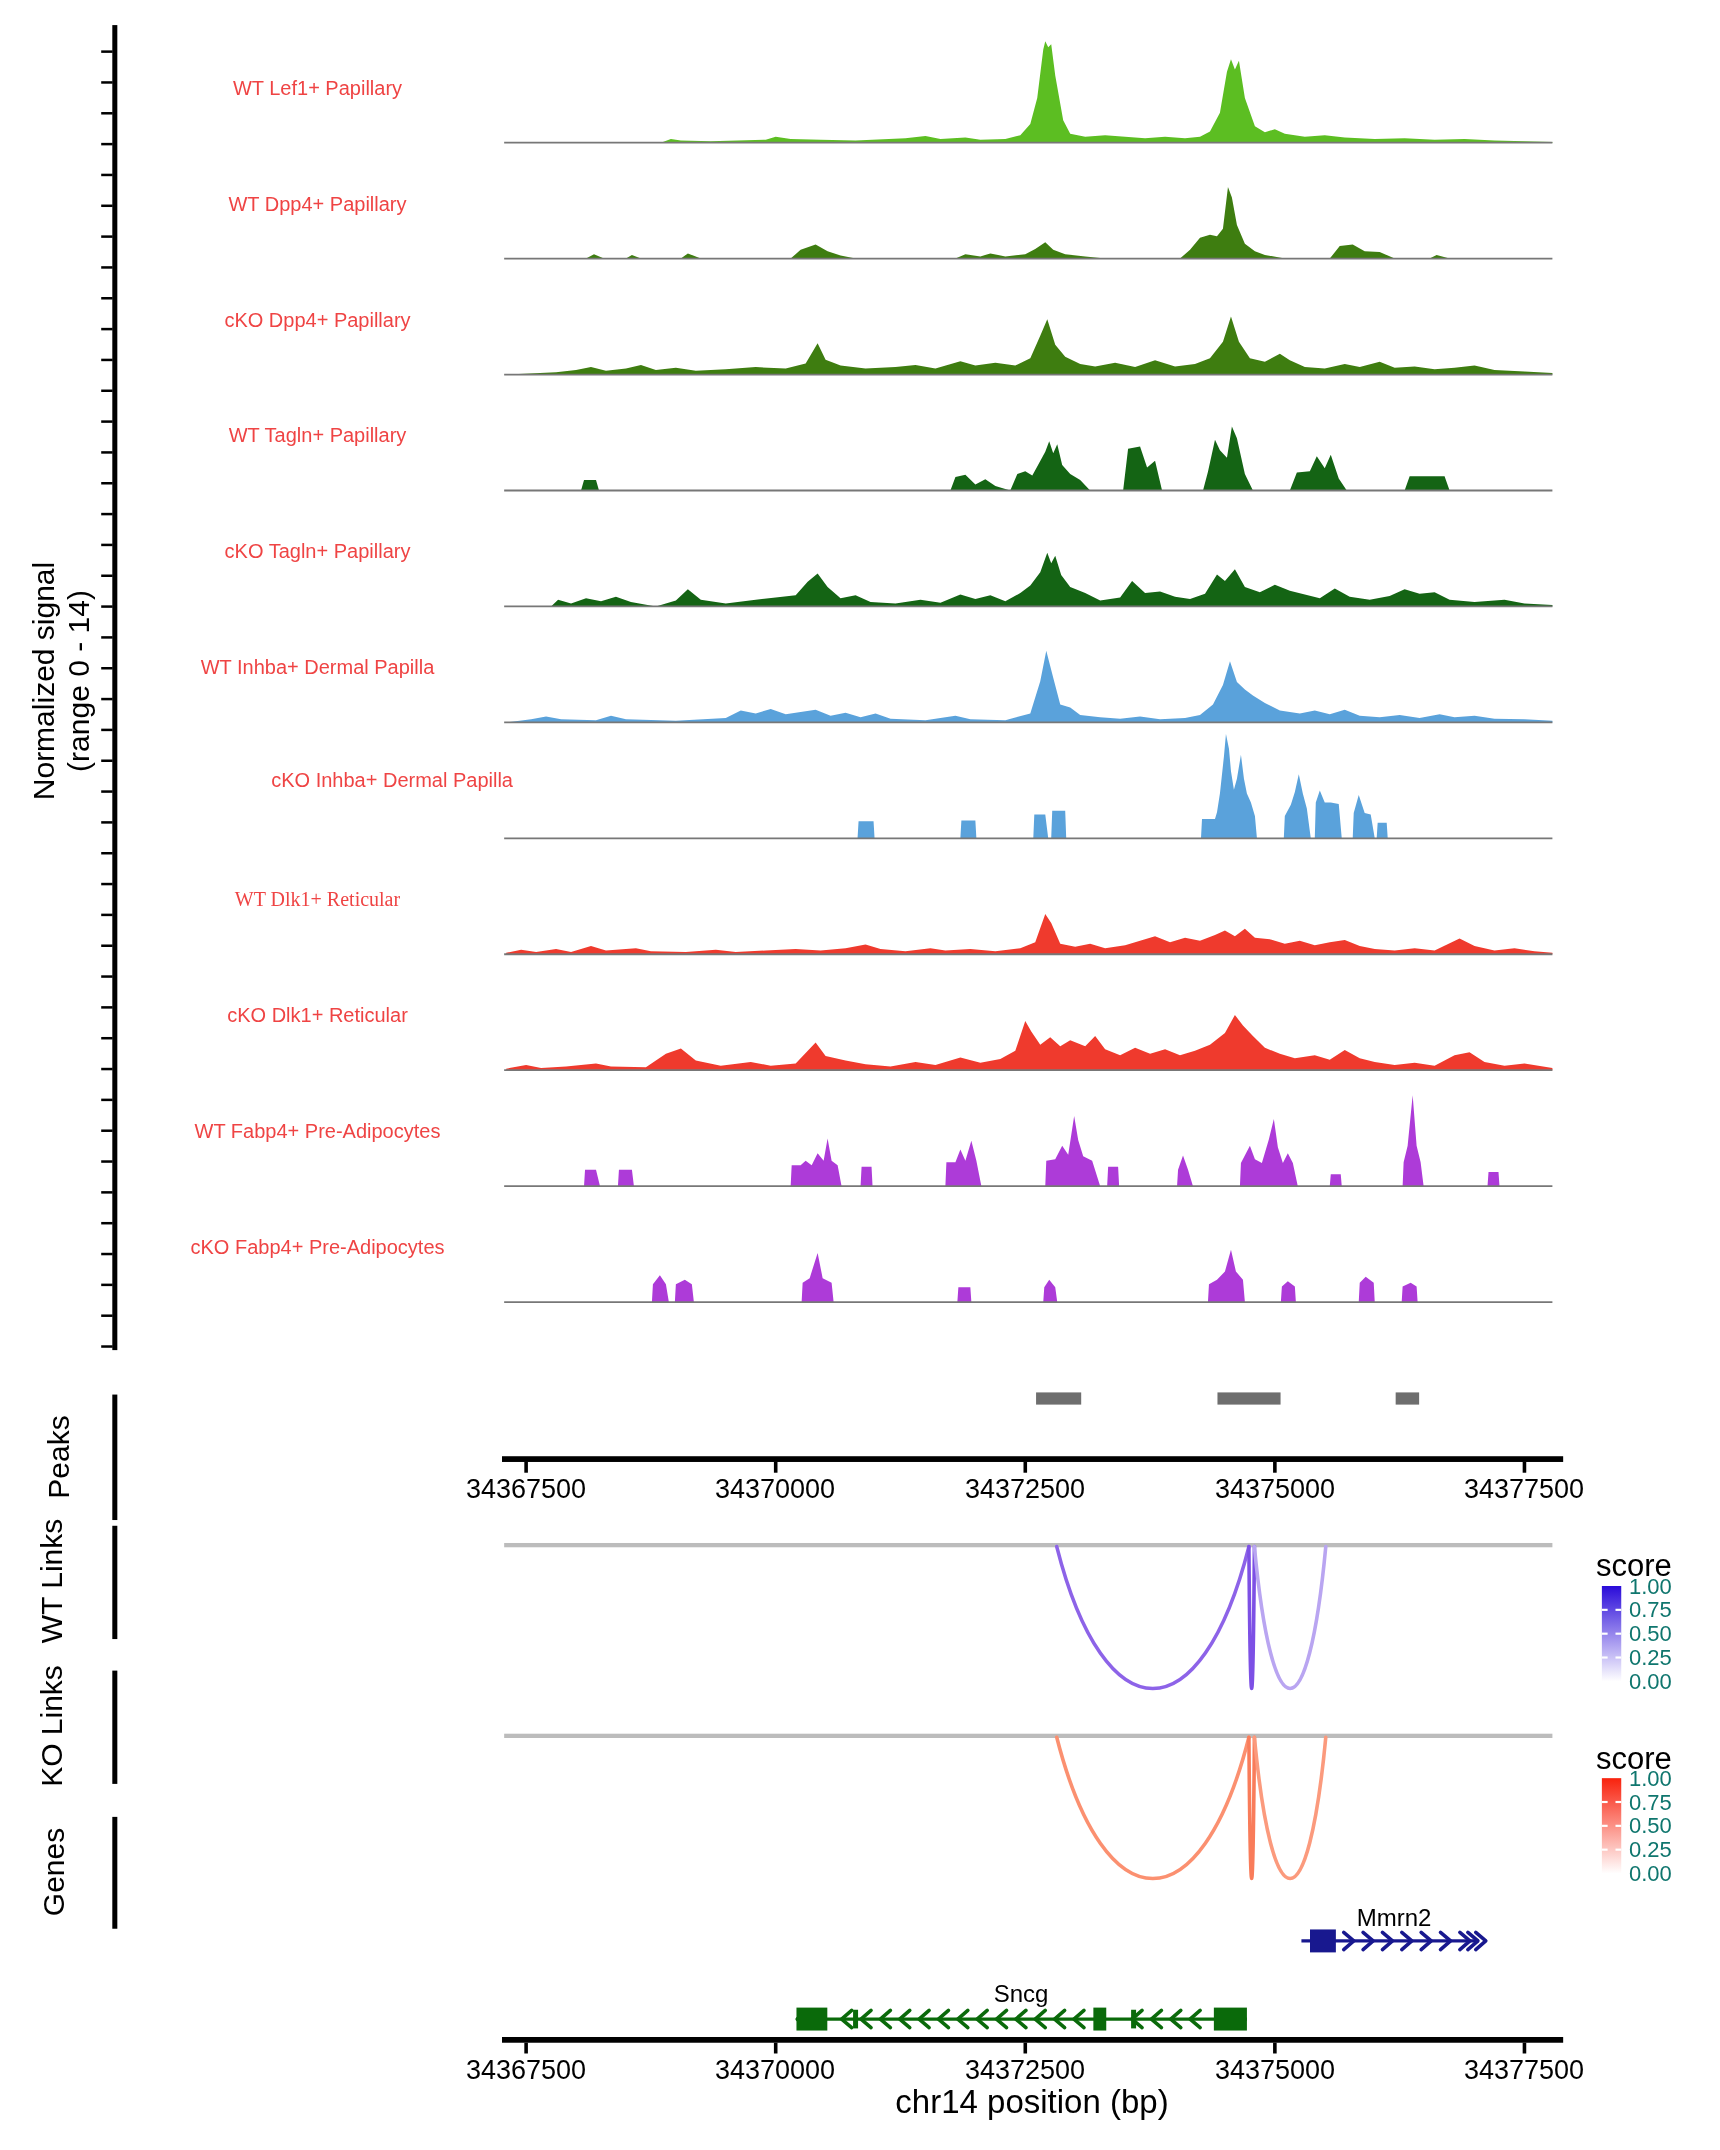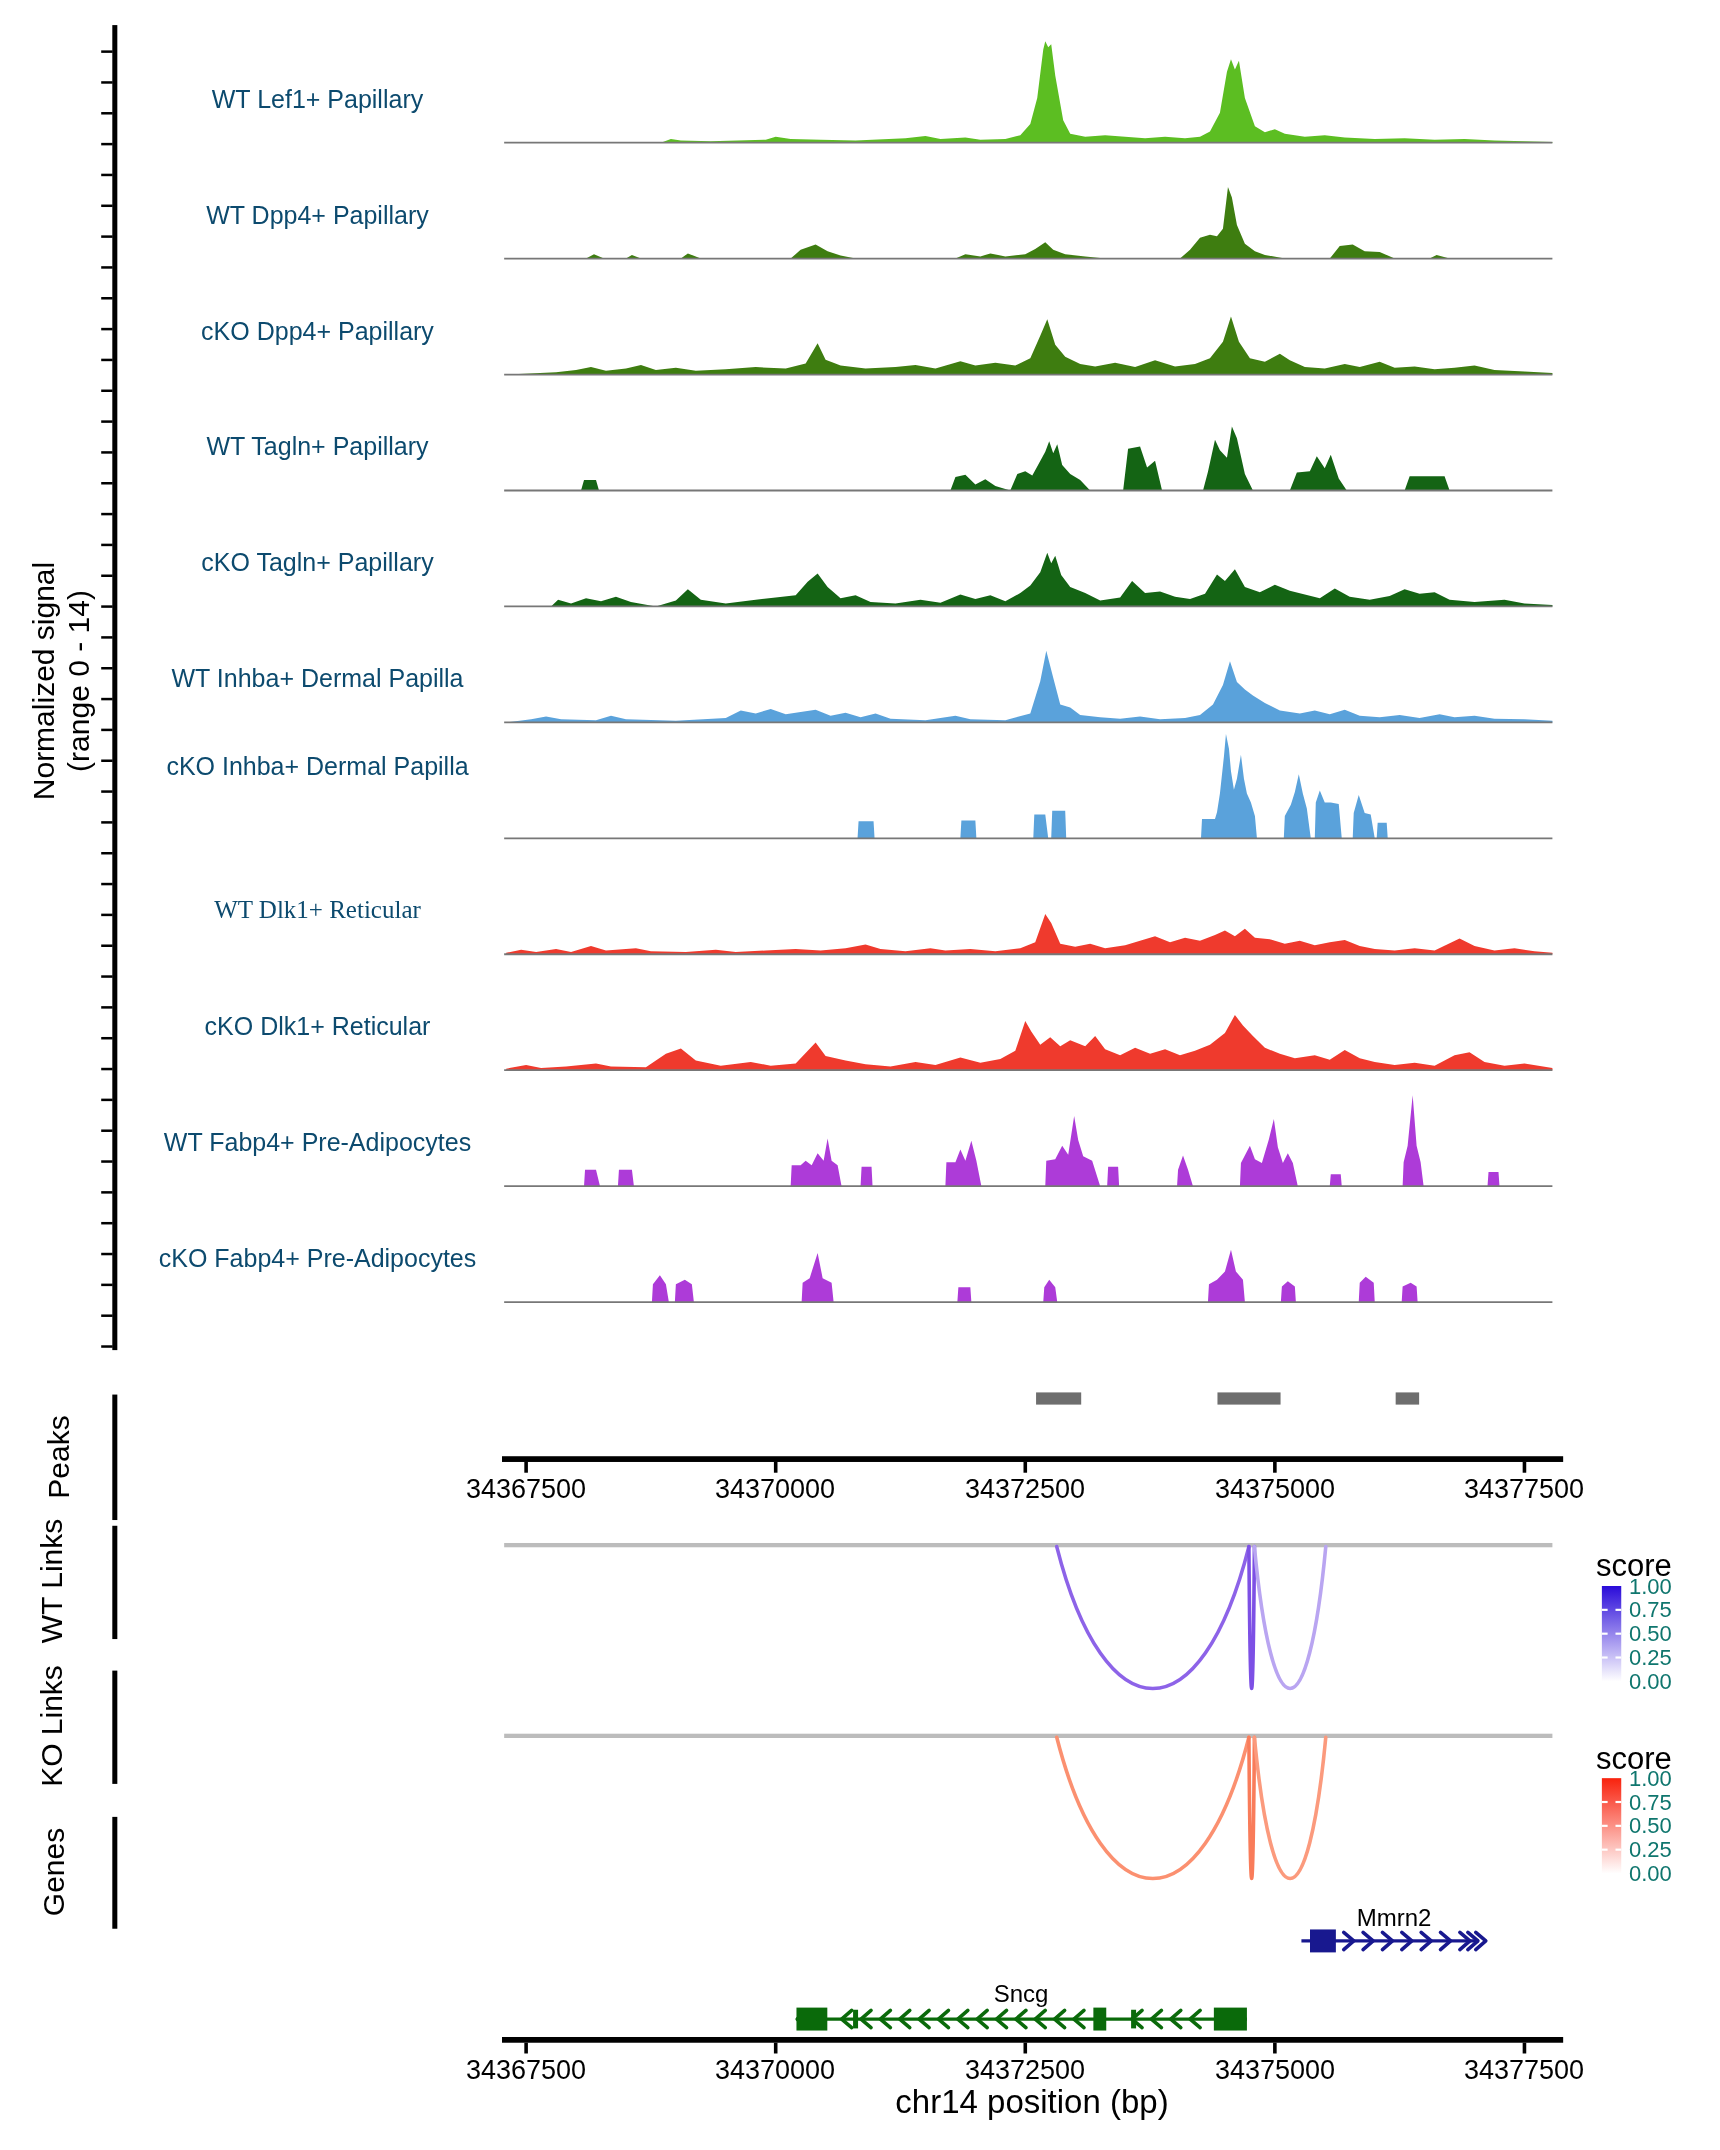--- a/index.html
+++ b/index.html
@@ -1,21 +1,21 @@
 <!DOCTYPE html>
 <html style="font-size:11.5px"><head>
 <meta charset="utf-8">
 <style>
   html,body{margin:0;padding:0;background:#fff;}
   body{font-family:"Liberation Sans","DejaVu Sans",sans-serif;}
   #fig{position:relative;width:1721px;height:2151px;background:#fff;overflow:hidden;}
   #plot{position:absolute;left:0;top:0;}
   .rot{position:absolute;transform:translate(-50%,-50%) rotate(-90deg);white-space:nowrap;
        font-size:30px;color:#000;text-align:center;line-height:1.15;}
-  .track-label{position:absolute;left:122px;width:391px;text-align:center;font-size:25px;color:#0c4a6e;white-space:nowrap;margin-top:8px;}
+  .track-label{position:absolute;left:122px;width:391px;text-align:center;font-size:20px;color:#ef4444;white-space:nowrap;}
   .axis-tick-label{position:absolute;transform:translateX(-50%);font-size:27px;color:#000000;white-space:nowrap;}
   .legend-title{position:absolute;font-size:31px;color:#000;}
   .legend-tick{position:absolute;font-size:22px;color:#0f766e;}
   .gene-label{position:absolute;transform:translateX(-50%);font-size:24px;color:#000;white-space:nowrap;}
   #xtitle{position:absolute;transform:translateX(-50%);font-size:33px;color:#000;white-space:nowrap;}
 </style>
 </head>
 <body>
 
 <div id="fig">
@@ -189,21 +189,21 @@
   <div class="rot" style="left:52px;top:1726px;">KO Links</div>
   <div class="rot" style="left:54px;top:1872px;">Genes</div>
 
   <div id="track-labels">
       <div class="track-label" style="top: 77px;">WT Lef1+ Papillary</div>
       <div class="track-label" style="top: 193px;">WT Dpp4+ Papillary</div>
       <div class="track-label" style="top: 309px;">cKO Dpp4+ Papillary</div>
       <div class="track-label" style="top: 424px;">WT Tagln+ Papillary</div>
       <div class="track-label" style="top: 540px;">cKO Tagln+ Papillary</div>
       <div class="track-label" style="top: 656px; text-align: center;">WT Inhba+ Dermal Papilla</div>
-      <div class="track-label" style="top: 744px;">cKO Inhba+ Dermal Papilla</div>
+      <div class="track-label" style="top: 769px; text-align: right;">cKO Inhba+ Dermal Papilla</div>
       <div class="track-label" style="top: 888px; font-family: Liberation Serif, serif;">WT Dlk1+ Reticular</div>
       <div class="track-label" style="top: 1004px;">cKO Dlk1+ Reticular</div>
       <div class="track-label" style="top: 1120px;">WT Fabp4+ Pre-Adipocytes</div>
       <div class="track-label" style="top: 1236px;">cKO Fabp4+ Pre-Adipocytes</div>
     </div>
   <div id="axis1-labels">
       <div class="axis-tick-label" style="left: 526px; top: 1474px;">34367500</div>
       <div class="axis-tick-label" style="left: 775px; top: 1474px;">34370000</div>
       <div class="axis-tick-label" style="left: 1025px; top: 1474px;">34372500</div>
       <div class="axis-tick-label" style="left: 1275px; top: 1474px;">34375000</div>

